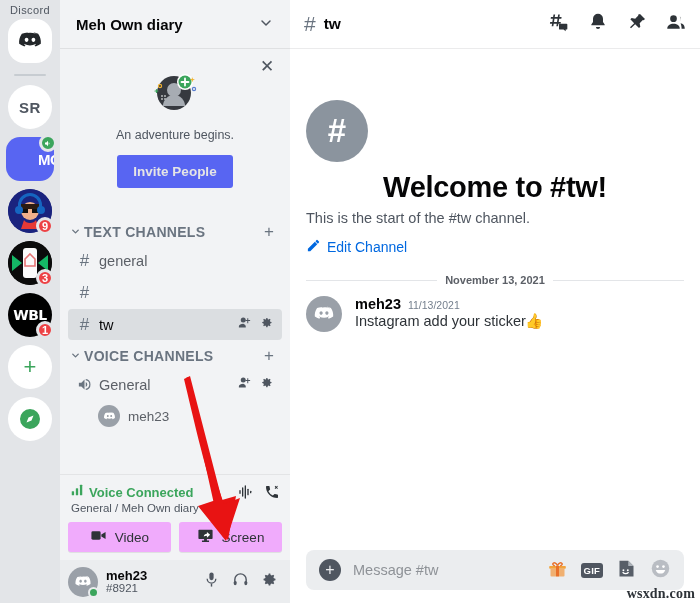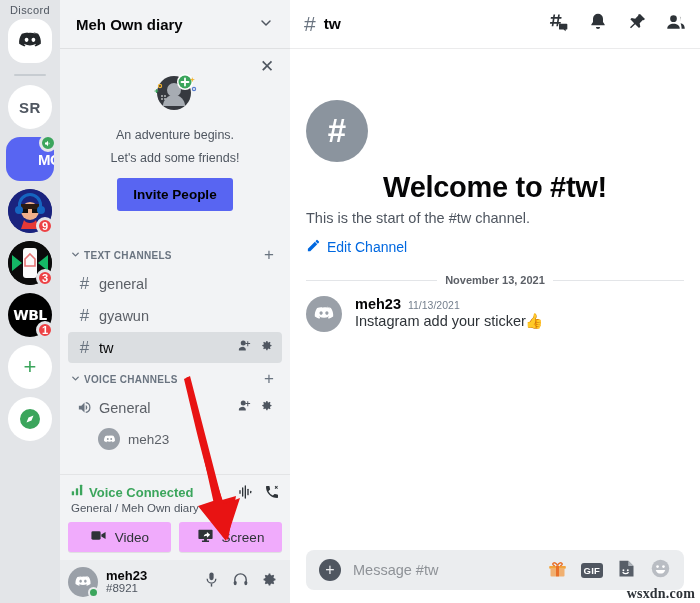--- a/index.html
+++ b/index.html
@@ -68,33 +68,33 @@
   }
   .invite-close {
     position: absolute; top: 4px; right: 6px; width: 18px; height: 18px;
     color: #4f5660; font-size: 17px; line-height: 16px;
   }
   .invite-art { height: 56px; display: flex; align-items: center; justify-content: center;
     position: relative; }
   .invite-art svg { width: 56px; height: 56px; }
   .invite-text { font-size: 12.5px; color: #4f5660; line-height: 17px; margin-top: 6px; }
   .invite-btn {
-    margin: 11px auto 0; display: block; background: #5865f2; color: #000000;
+    margin: 11px auto 0; display: block; background: #5865f2; color: #e5e5e5;
     border: none; border-radius: 3px; padding: 9px 16px;
     font-size: 13.5px; font-weight: bold; font-family: inherit; cursor: pointer;
   }
 
   .channels { flex: 1 1 auto; padding: 12px 0 0 0; overflow: hidden; }
   .cat {
     display: flex; align-items: center; justify-content: space-between;
     padding: 0 16px 0 10px; height: 24px; margin-top: 4px;
   }
   .cat-left { display: flex; align-items: center; gap: 3px; }
   .cat-chev { color: #6a7480; font-size: 9px; }
-  .cat-name { font-size: 10px; font-weight: bold; color: #6a7480; letter-spacing: .3px; }
+  .cat-name { font-size: 14px; font-weight: bold; color: #6a7480; letter-spacing: .3px; }
   .cat-plus { color: #6a7480; font-size: 17px; line-height: 14px; }
 
   .chan {
     display: flex; align-items: center; height: 31px; margin: 1px 8px;
     padding: 0 8px; border-radius: 4px; gap: 6px; position: relative;
   }
   .chan.active { background: #dbdee1; }
   .chan .hash { color: #6a7480; font-size: 17px; font-weight: 500; width: 17px; text-align: center; }
   .chan .spk { color: #6a7480; width: 17px; display: flex; align-items: center; justify-content: center; }
   .chan .spk svg { width: 15px; height: 15px; }
@@ -304,21 +304,20 @@
           <circle cx="47" cy="24" r="1.6" fill="none" stroke="#5a7ed0" stroke-width="1.2"></circle>
           <path d="M8 26h3M9.5 24.5v3" stroke="#3ba55c" stroke-width="1.2" stroke-linecap="round"></path>
           <path d="M45 12l1 2 2 .5-2 .8-.7 2-.6-2-2-.8 2-.6z" fill="#f0b232"></path>
           <circle cx="15" cy="31" r="1" fill="#b9bbbe"></circle>
             <circle cx="18" cy="31" r="1" fill="#b9bbbe"></circle>
           <circle cx="15" cy="34" r="1" fill="#b9bbbe"></circle>
             <circle cx="18" cy="34" r="1" fill="#b9bbbe"></circle>
         </svg>
       </div>
       <div class="invite-text">An adventure begins.</div>
-      <div class="invite-text">Let's add some friends!</div>
       <button class="invite-btn">Invite People</button>
     </div>
 
     <div class="channels">
 
       <div class="cat">
         <div class="cat-left">
           <span class="cat-chev">
             <svg viewBox="0 0 24 24" width="11" height="11" fill="none" stroke="currentColor" stroke-width="3" stroke-linecap="round" stroke-linejoin="round">
                 <polyline points="6 9 12 15 18 9"></polyline>
@@ -329,21 +328,20 @@
         <span class="cat-plus">+</span>
       </div>
 
       <div class="chan">
         <span class="hash">#</span>
         <span class="cname">general</span>
       </div>
 
       <div class="chan">
         <span class="hash">#</span>
-        <span class="cname">gyawun</span>
       </div>
 
       <div class="chan active">
         <span class="hash">#</span>
         <span class="cname">tw</span>
         <span class="chan-actions">
           <span>
             <svg viewBox="0 0 24 24" fill="currentColor">
                 <path d="M10 12a4 4 0 100-8 4 4 0 000 8zm0 2c-3.3 0-7 1.7-7 4v2h11v-2c0-2.3-3.7-4-4-4z"></path>
                 <path d="M18 8V5h-1.6v3H13.4v1.6h3V13H18V9.6h3V8z"></path>

